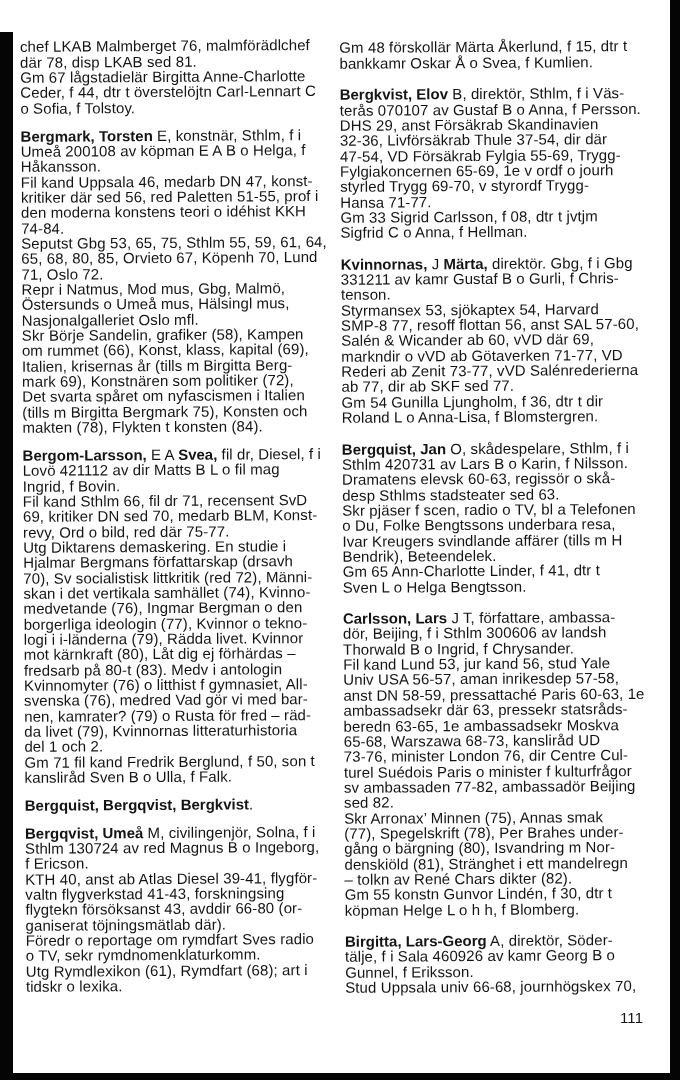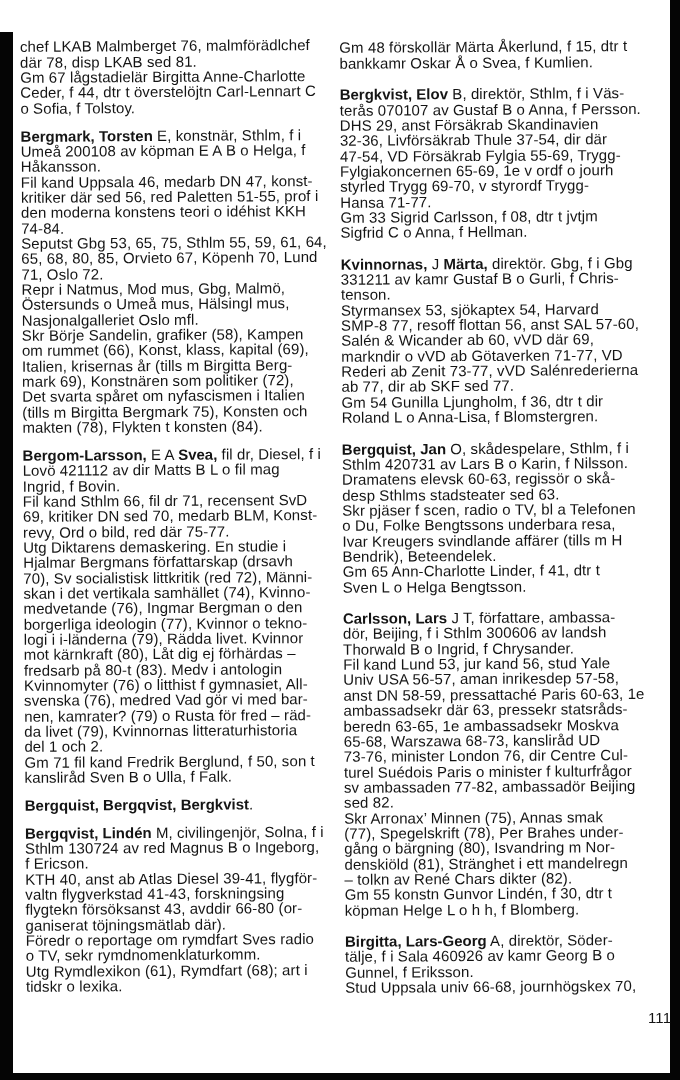--- a/index.html
+++ b/index.html
@@ -31,21 +31,21 @@
       line-height: 15.35px;
       height: 15.35px;
       white-space: nowrap;
       letter-spacing: 0.1px;
     }
     .b { font-weight: bold; letter-spacing: 0; }
     .col-left  .entry + .entry { margin-top: 12.45px; }
     .col-right .entry + .entry { margin-top: 16.1px; }
     .page-number {
       position: absolute;
-      left: 648px;
+      left: 620px;
       top: 1010px;
       font-size: 15px;
       line-height: 16px;
       letter-spacing: 0.1px;
     }
     .edge { position: absolute; background: var(--border); }
     .edge-left   { left: 0; top: 32px; width: 13px; height: 1048px; }
     .edge-right  { left: 670px; top: 0; width: 10px; height: 1080px; }
     .edge-bottom { left: 0; top: 1073px; width: 680px; height: 7px; }
   </style>
@@ -108,21 +108,21 @@
         <div class="line">nen, kamrater? (79) o Rusta för fred – räd-</div>
         <div class="line">da livet (79), Kvinnornas litteraturhistoria</div>
         <div class="line">del 1 och 2.</div>
         <div class="line">Gm 71 fil kand Fredrik Berglund, f 50, son t</div>
         <div class="line">kansliråd Sven B o Ulla, f Falk.</div>
       </div>
       <div class="entry">
         <div class="line"><span class="b">Bergquist, Bergqvist, Bergkvist</span><span>.</span></div>
       </div>
       <div class="entry">
-        <div class="line"><span class="b">Bergqvist, Lindén</span><span> M, civilingenjör, Solna, f i</span></div>
+        <div class="line"><span class="b">Bergqvist, Umeå</span><span> M, civilingenjör, Solna, f i</span></div>
         <div class="line">Sthlm 130724 av red Magnus B o Ingeborg,</div>
         <div class="line">f Ericson.</div>
         <div class="line">KTH 40, anst ab Atlas Diesel 39-41, flygför-</div>
         <div class="line">valtn flygverkstad 41-43, forskningsing</div>
         <div class="line">flygtekn försöksanst 43, avddir 66-80 (or-</div>
         <div class="line">ganiserat töjningsmätlab där).</div>
         <div class="line">Föredr o reportage om rymdfart Sves radio</div>
         <div class="line">o TV, sekr rymdnomenklaturkomm.</div>
         <div class="line">Utg Rymdlexikon (61), Rymdfart (68); art i</div>
         <div class="line">tidskr o lexika.</div>

